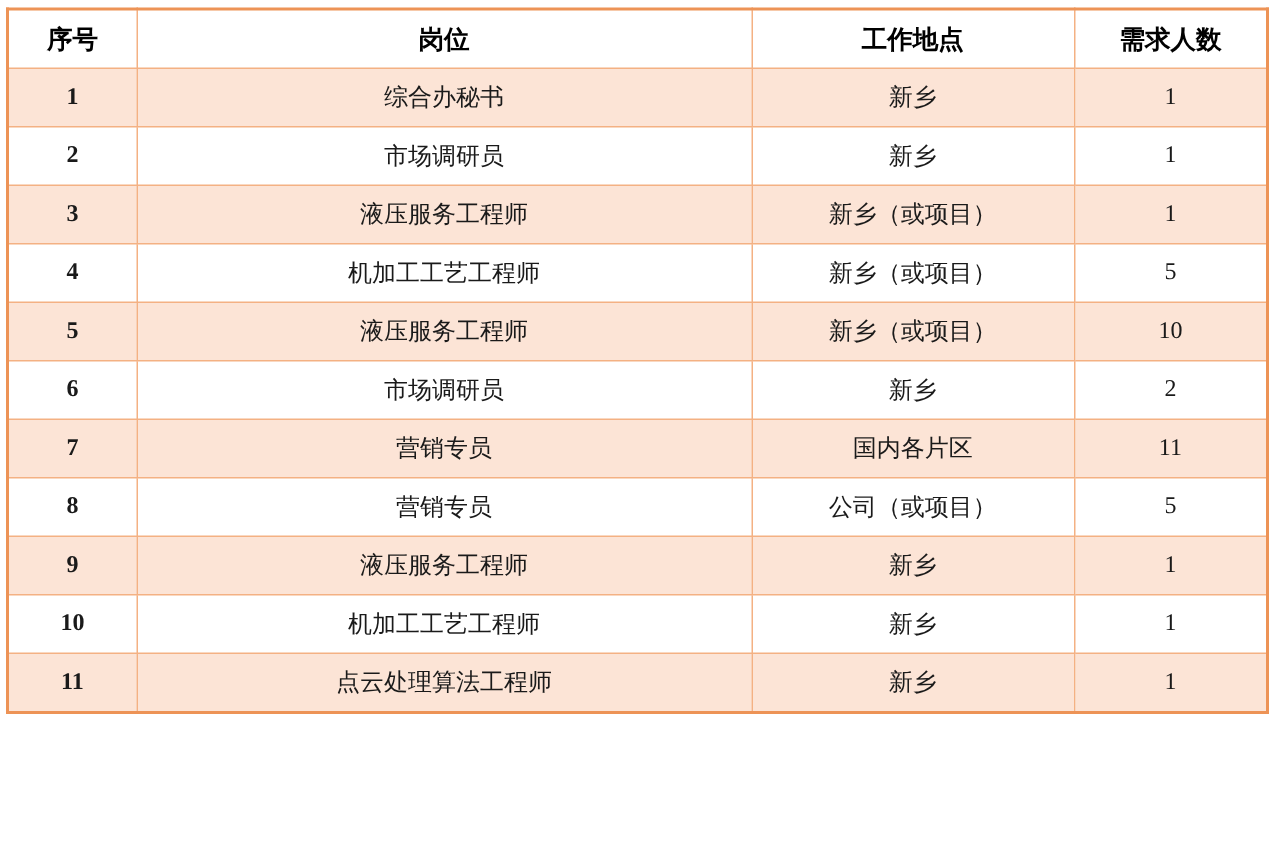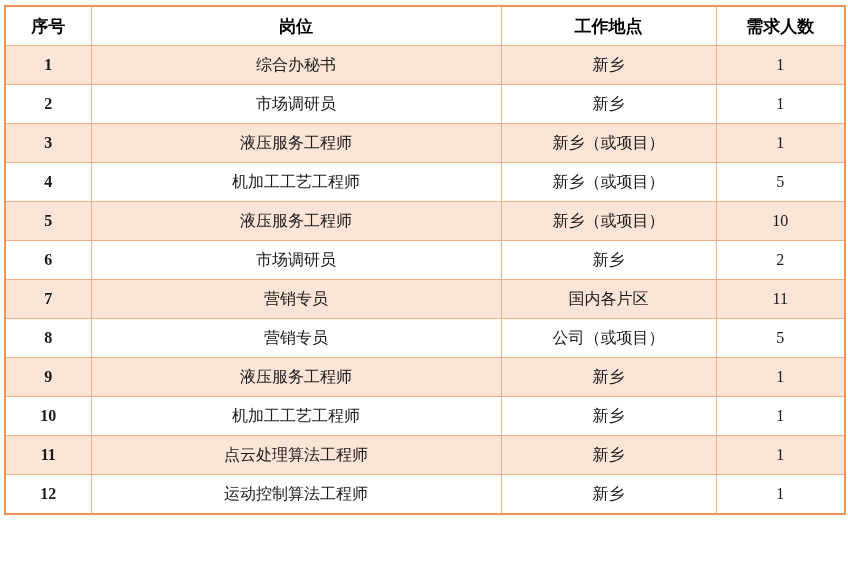--- a/index.html
+++ b/index.html
@@ -145,23 +145,17 @@
           <td>机加工工艺工程师</td>
           <td>新乡</td>
           <td>1</td>
         </tr>
         <tr class="alt">
           <td class="row-no">11</td>
           <td>点云处理算法工程师</td>
           <td>新乡</td>
           <td>1</td>
         </tr>
-        <tr>
-          <td class="row-no">12</td>
-          <td>运动控制算法工程师</td>
-          <td>新乡</td>
-          <td>1</td>
-        </tr>
       </tbody>
   </table>
 </div>
 
 <div class="watermark">http://www.crectbm.com</div>
 
 </body></html>

